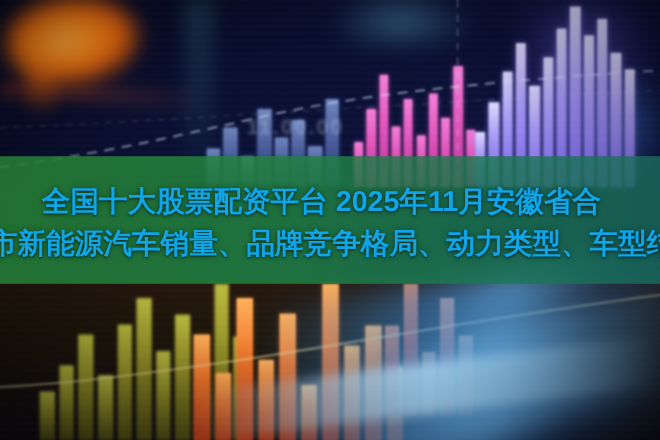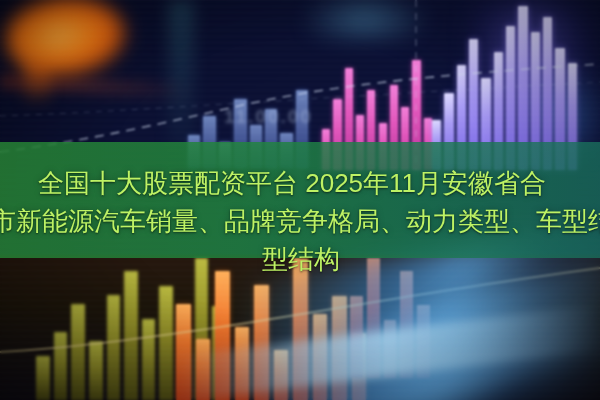--- a/index.html
+++ b/index.html
@@ -200,22 +200,22 @@
       rgba(26,110,92,0.80) 100%);
   }
 
   
   #headline {
     position: absolute;
     left: 0;
     top: 0;
     width: 536px;
     height: 400px;
-    color: #bef264;
-    font-weight: 400;
+    color: #0ea5e9;
+    font-weight: 700;
     font-size: 26px;
     line-height: 38px;
     letter-spacing: 0px;
     text-shadow:
       0 1px 2px rgba(0,0,0,0.55),
       0 0 6px rgba(0,0,0,0.35);
   }
   .hl-line {
     position: absolute;
     white-space: nowrap;
@@ -331,16 +331,15 @@
 
   <div class="layer" id="scanlines"></div>
   <div class="layer" id="photo-blur"></div>
   <div class="layer" id="vignette"></div>
 
   <div id="banner"></div>
 
   <div id="headline">
     <div class="hl-line" id="hl1">全国十大股票配资平台 2025年11月安徽省合</div>
     <div class="hl-line" id="hl2">市新能源汽车销量、品牌竞争格局、动力类型、车型结</div>
-    <div class="hl-line" id="hl3">型结构</div>
   </div>
 
 </div>
 
 </body></html>

